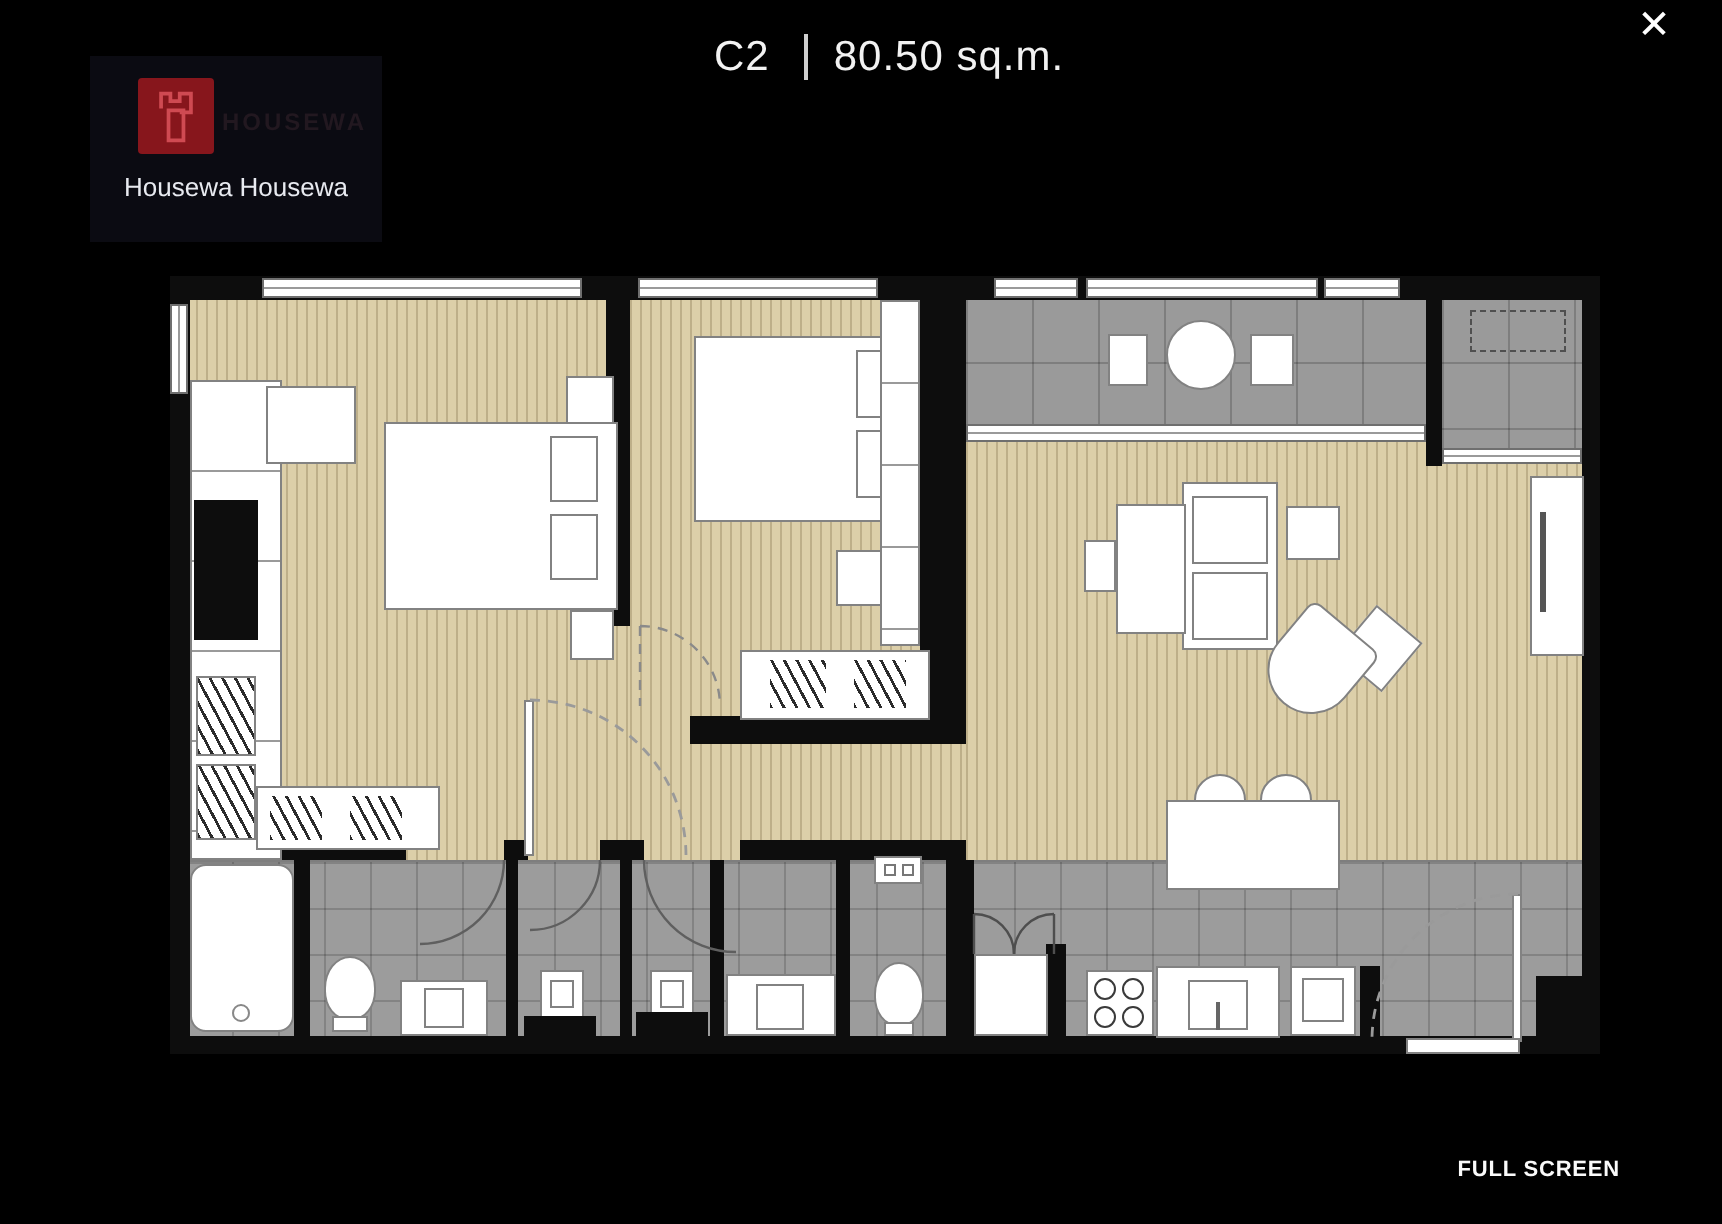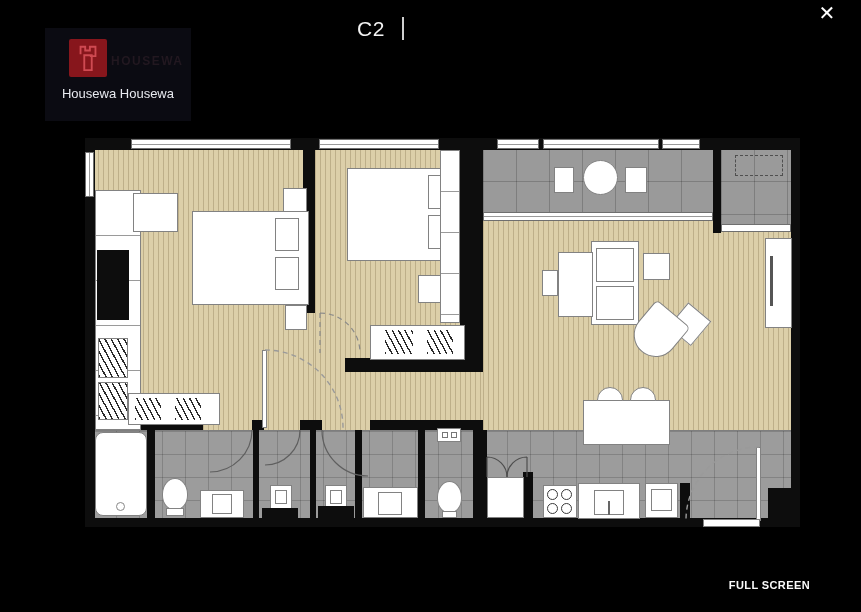--- a/index.html
+++ b/index.html
@@ -44,20 +44,21 @@
   .hatch{background-image:repeating-linear-gradient(62deg,#2b2b2b 0 1.4px,transparent 1.4px 5.6px)}
   .circ{border-radius:50%}
   .dash{border:1.6px dashed #4f4f4f;background:transparent}
 </style>
 </head>
 <body>
 
 <div class="abs hdr">
   <span>C2</span>
   <span class="divider"></span>
+  <span>80.50 sq.m.</span>
 </div>
 
 <div class="abs close-btn">✕</div>
 
 <div class="abs logo-box">
   <div class="abs logo-mark">
     <svg width="24" height="28" viewBox="0 0 24 30">
       <path d="M4 11 V3 H9 V7 H14 V3 H20 V13 H14" fill="none" stroke="#cf4a52" stroke-width="2"></path>
       <path d="M8 28 V12 H16 V28 Z" fill="none" stroke="#cf4a52" stroke-width="2"></path>
     </svg>

